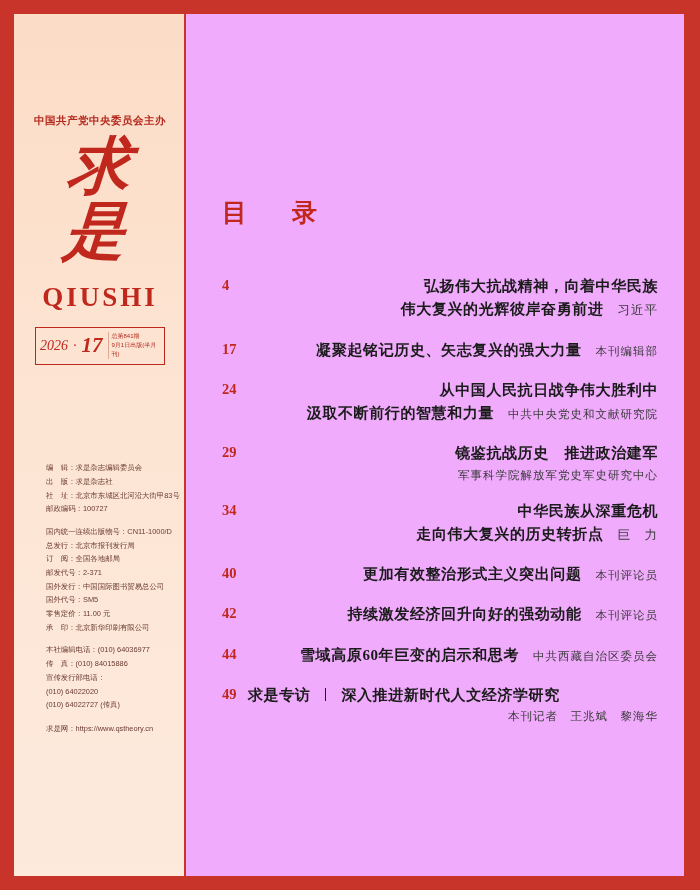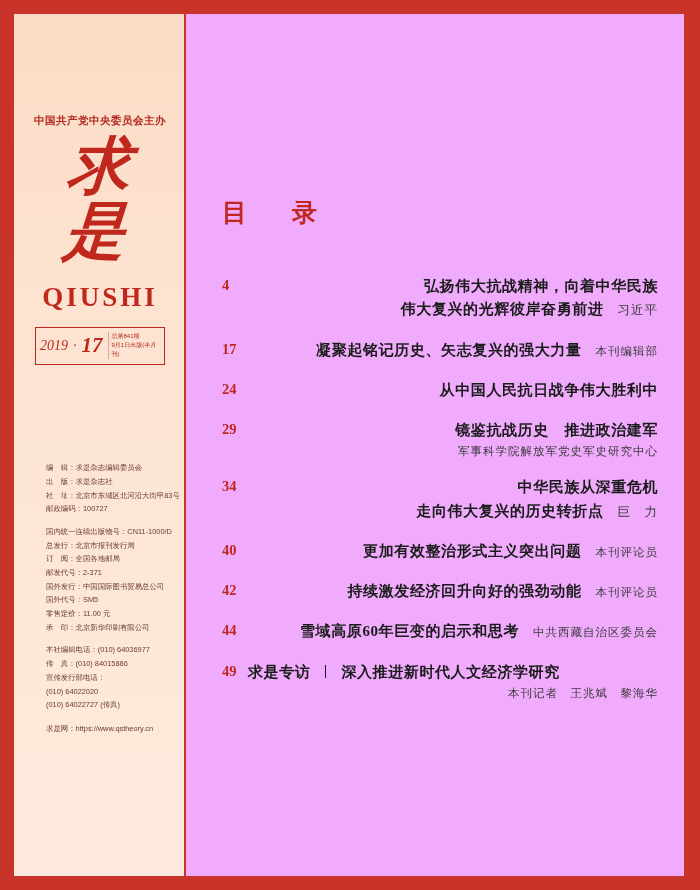--- a/index.html
+++ b/index.html
@@ -203,21 +203,21 @@
 <div class="page">
   <div class="inner">
 
     <div class="left-col">
       <div class="masthead">
         <div class="sponsor">中国共产党中央委员会主办</div>
         <div class="logo-cn">求 是</div>
         <div class="logo-pinyin">QIUSHI</div>
 
         <div class="issue-box">
-          <span class="issue-year">2019</span>
+          <span class="issue-year">2026</span>
           <span class="issue-year">·</span>
           <span class="issue-no">17</span>
           <span class="issue-meta">
             <span style="display:block">总第841期</span>
             <span style="display:block">9月1日出版(半月刊)</span>
           </span>
         </div>
       </div>
 
       <div class="colophon">
@@ -275,20 +275,24 @@
             </div>
           </div>
         </div>
 
         <div class="entry">
           <div class="page-num">24</div>
           <div class="body">
             <div class="line">
               <span class="txt">从中国人民抗日战争伟大胜利中</span>
             </div>
+            <div class="line indent">
+              <span class="txt">汲取不断前行的智慧和力量</span>
+              <span class="author">中共中央党史和文献研究院</span>
+            </div>
           </div>
         </div>
 
         <div class="entry">
           <div class="page-num">29</div>
           <div class="body">
             <div class="line">
               <span class="txt">镜鉴抗战历史　推进政治建军</span>
             </div>
             <div class="byline-row">

